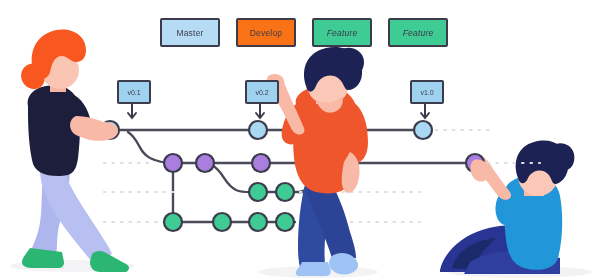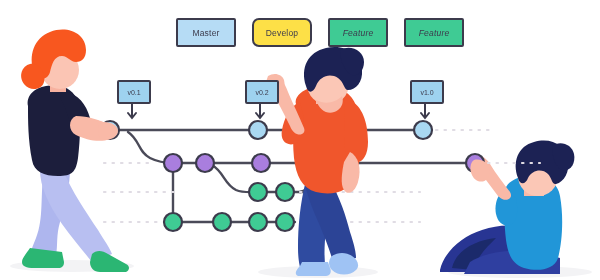--- a/index.html
+++ b/index.html
@@ -4,28 +4,28 @@
 <style>
   html,body{margin:0;padding:0;}
   body{
     width:600px;height:280px;overflow:hidden;background:#ffffff;
     font-family:"Liberation Sans", sans-serif;
     -webkit-font-smoothing:antialiased;
   }
   #stage{position:relative;width:600px;height:280px;background:#fff;}
 
   
-  .legend{position:absolute;top:18px;left:176px;display:flex;gap:16px;z-index:40;}
+  .legend{position:absolute;top:18px;left:160px;display:flex;gap:16px;z-index:40;}
   .legend-chip{
     width:56px;height:25px;border:2px solid #3c3b4c;border-radius:2px;
     display:flex;align-items:center;justify-content:center;
     font-size:8.5px;color:#3c3b4c;letter-spacing:.2px;
   }
   .chip-master{background:#b6dcf5;}
-  .chip-develop{background:#fde047;border-radius:7px;}
+  .chip-develop{background:#f97316;}
   .chip-feature{background:#3fcb94;font-style:italic;}
 
   
   .tag{
     position:absolute;width:30px;height:20px;background:#9ed2ef;
     border:2px solid #3c3b4c;border-radius:2px;
     display:flex;align-items:center;justify-content:center;
     font-size:7px;color:#3c3b4c;z-index:35;
   }
   .tag-arrow{position:absolute;z-index:34;}

